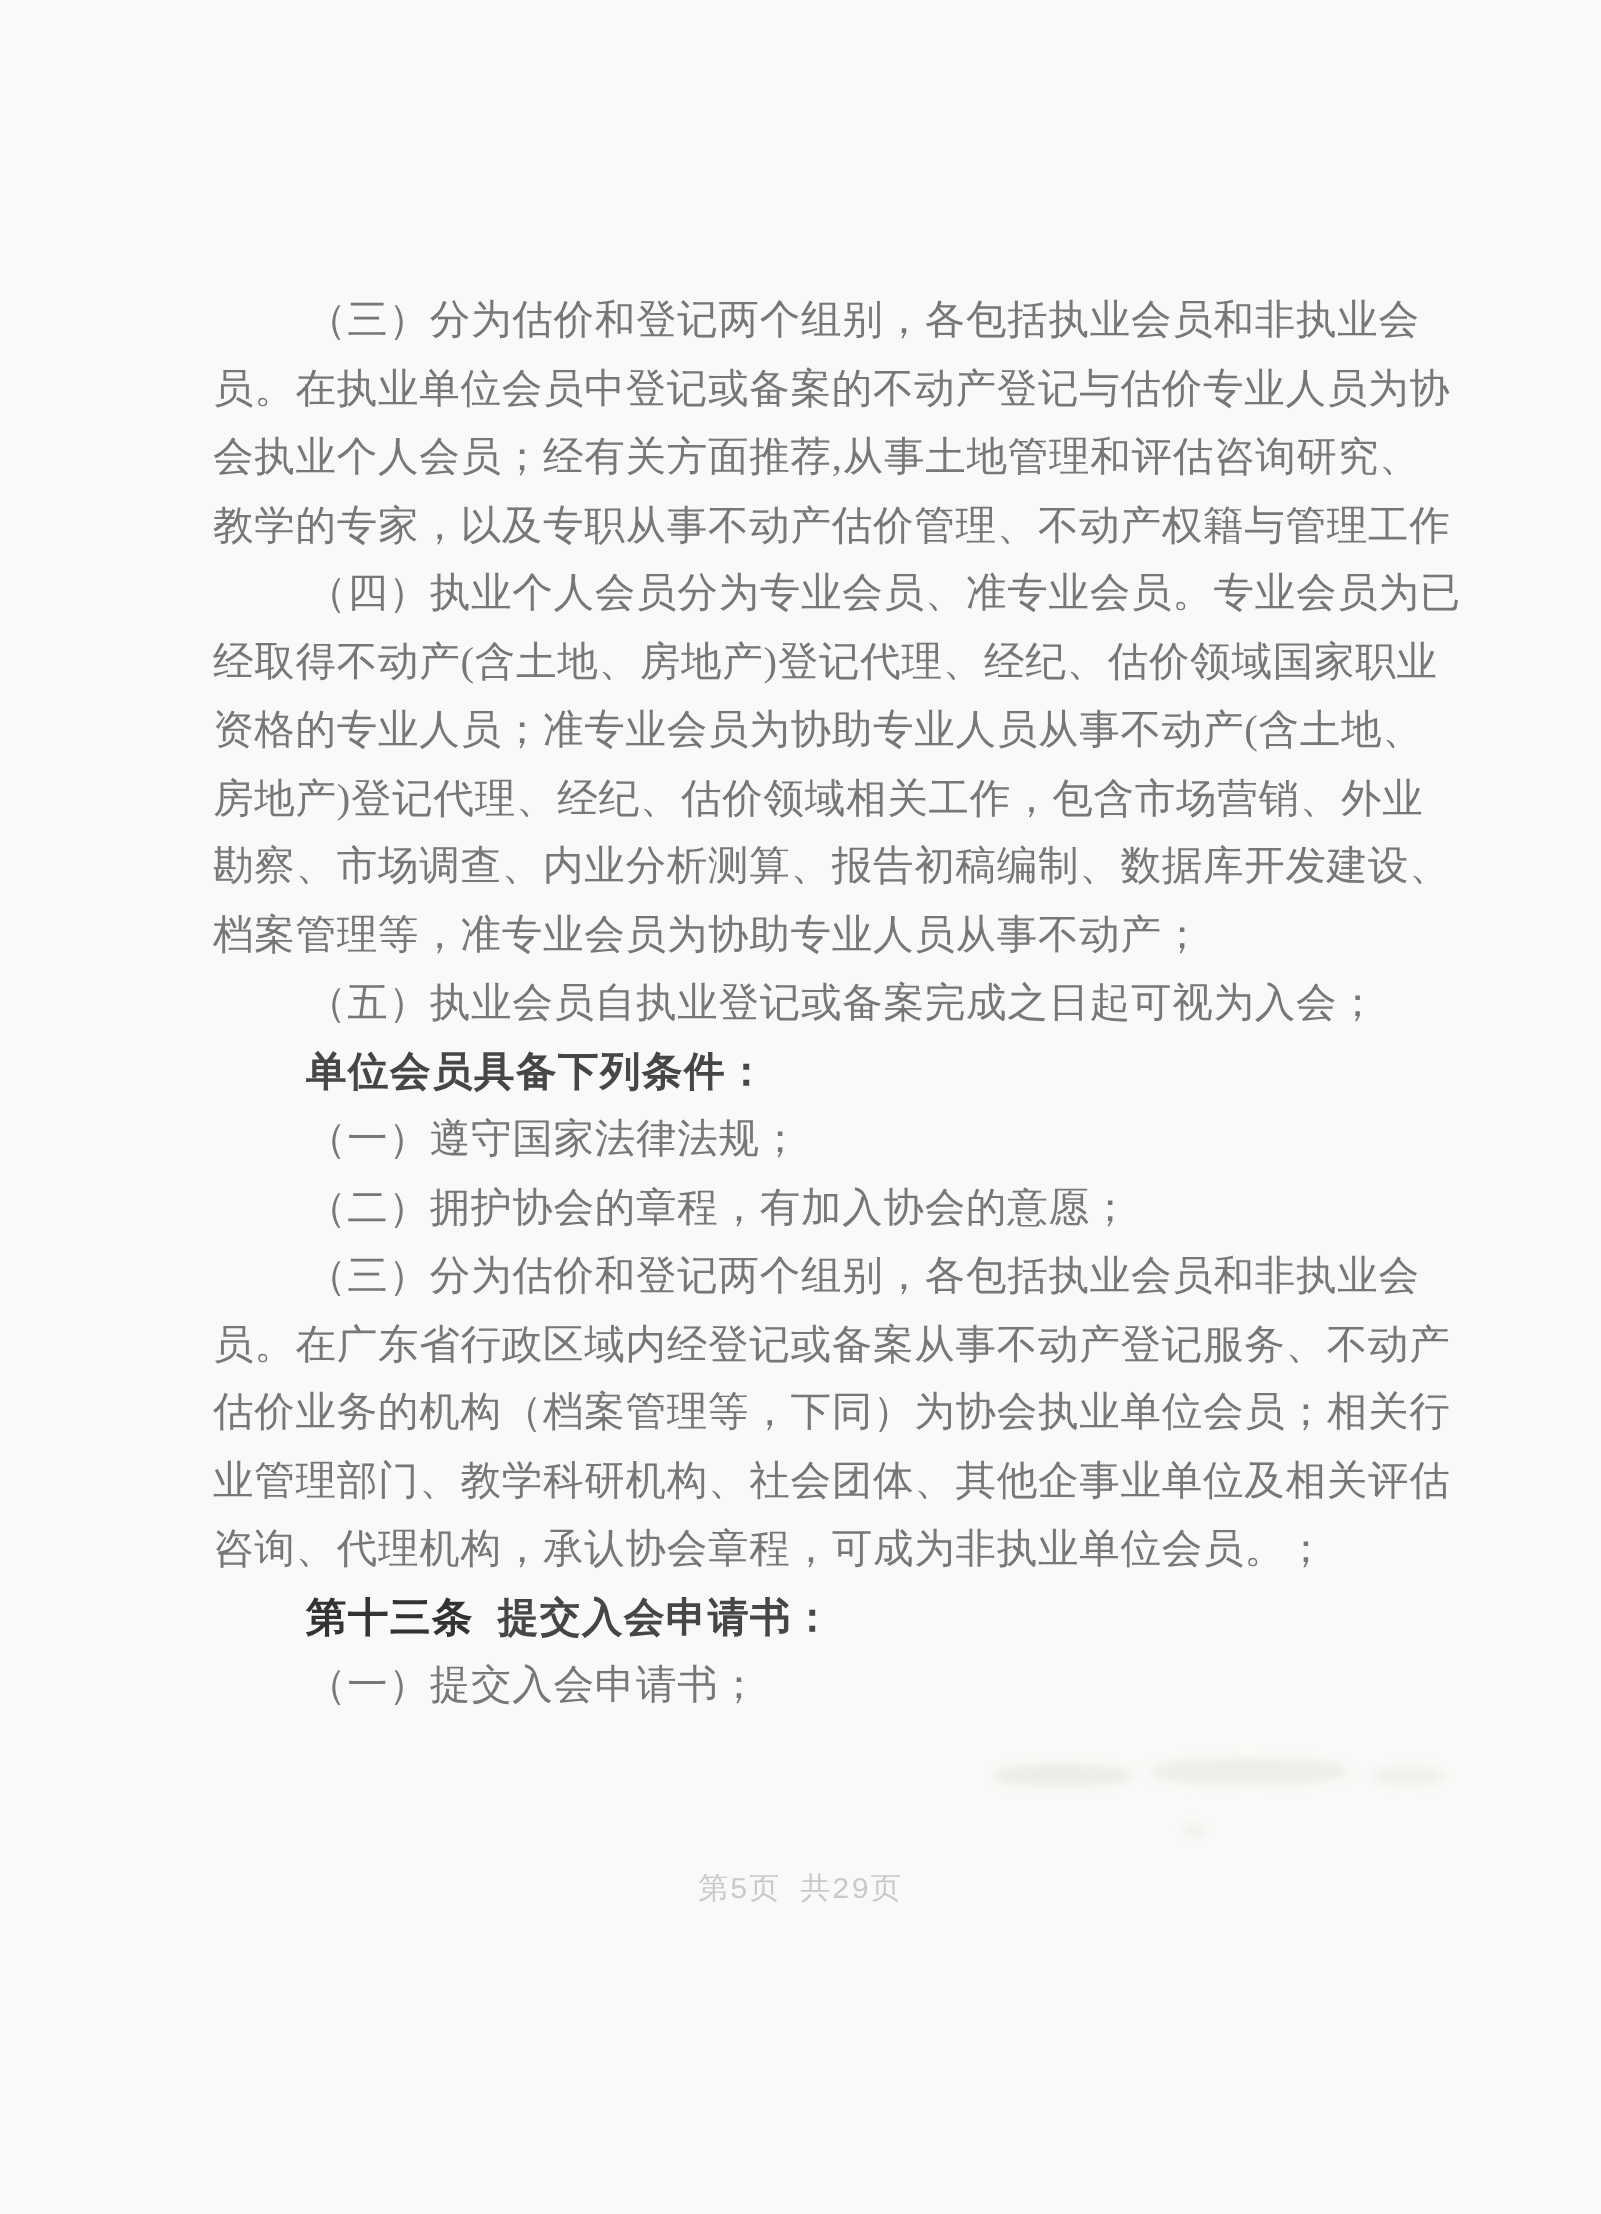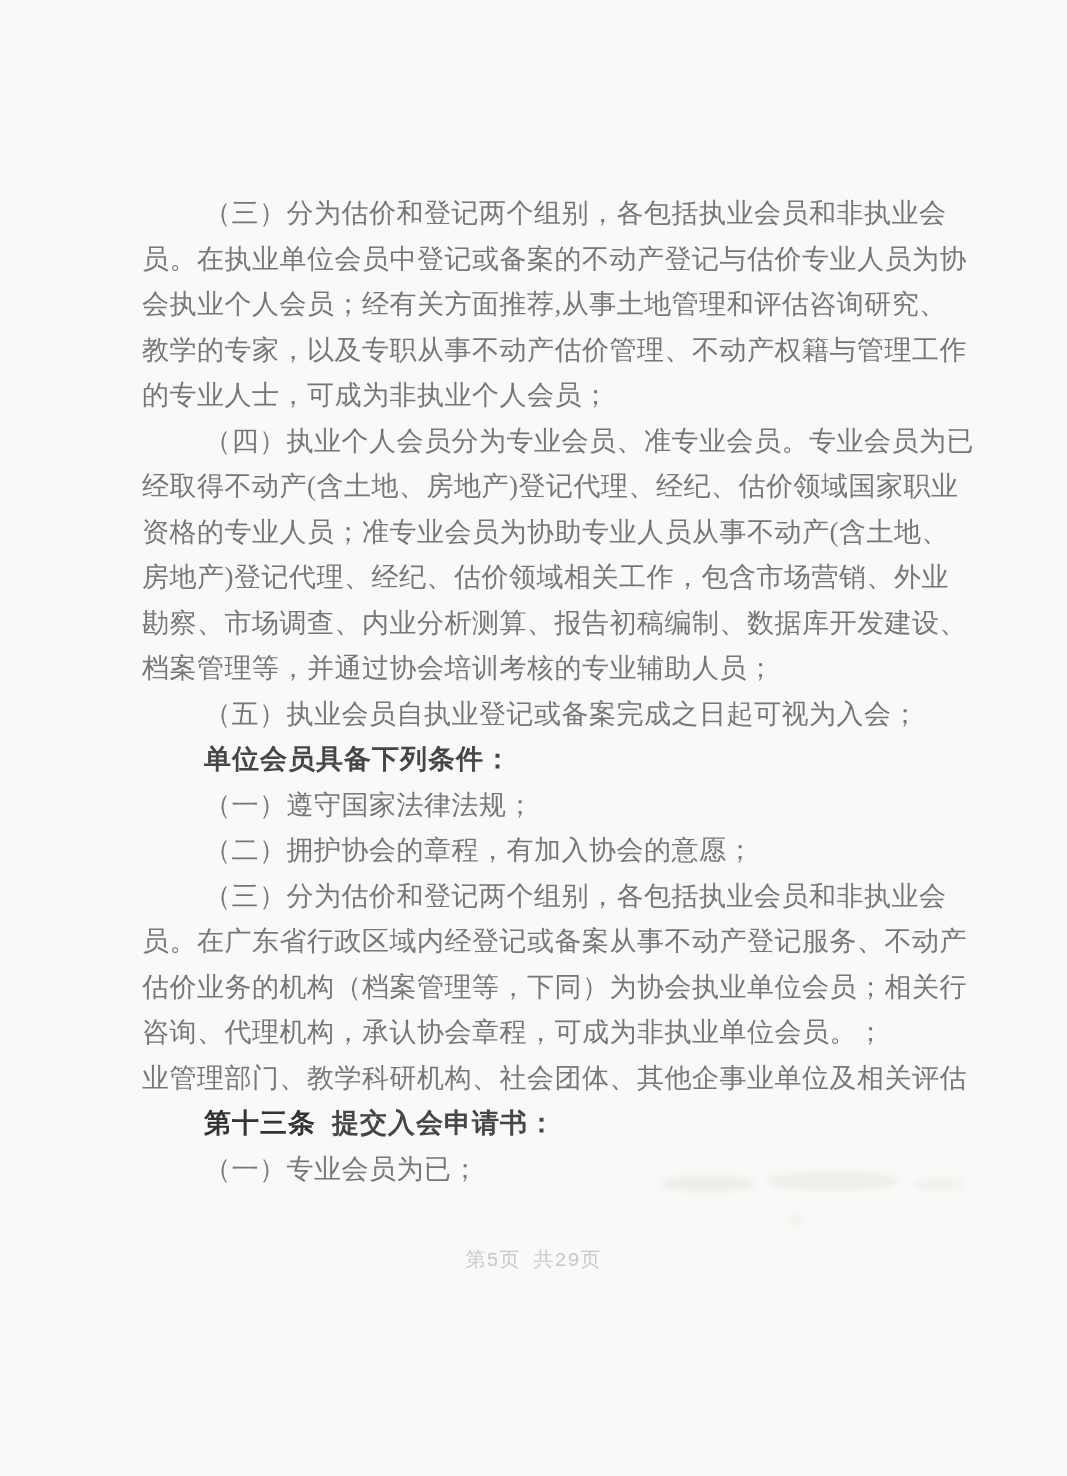--- a/index.html
+++ b/index.html
@@ -82,54 +82,53 @@
 </head>
 <body>
 
 <div class="page">
   <div class="doc-body">
       <div class="paragraph normal">
         <div class="line first">（三）分为估价和登记两个组别，各包括执业会员和非执业会</div>
         <div class="line">员。在执业单位会员中登记或备案的不动产登记与估价专业人员为协</div>
         <div class="line">会执业个人会员；经有关方面推荐,从事土地管理和评估咨询研究、</div>
         <div class="line">教学的专家，以及专职从事不动产估价管理、不动产权籍与管理工作</div>
-        <div class="line">的专业人士，可成为非执业个人会员；</div>
       </div>
       <div class="paragraph normal">
         <div class="line first">（四）执业个人会员分为专业会员、准专业会员。专业会员为已</div>
         <div class="line">经取得不动产(含土地、房地产)登记代理、经纪、估价领域国家职业</div>
         <div class="line">资格的专业人员；准专业会员为协助专业人员从事不动产(含土地、</div>
         <div class="line">房地产)登记代理、经纪、估价领域相关工作，包含市场营销、外业</div>
         <div class="line">勘察、市场调查、内业分析测算、报告初稿编制、数据库开发建设、</div>
-        <div class="line">档案管理等，并通过协会培训考核的专业辅助人员；</div>
+        <div class="line">档案管理等，准专业会员为协助专业人员从事不动产；</div>
       </div>
       <div class="paragraph normal">
         <div class="line first">（五）执业会员自执业登记或备案完成之日起可视为入会；</div>
       </div>
       <div class="paragraph subheading">
         <div class="line first">单位会员具备下列条件：</div>
       </div>
       <div class="paragraph normal">
         <div class="line first">（一）遵守国家法律法规；</div>
       </div>
       <div class="paragraph normal">
         <div class="line first">（二）拥护协会的章程，有加入协会的意愿；</div>
       </div>
       <div class="paragraph normal">
         <div class="line first">（三）分为估价和登记两个组别，各包括执业会员和非执业会</div>
         <div class="line">员。在广东省行政区域内经登记或备案从事不动产登记服务、不动产</div>
         <div class="line">估价业务的机构（档案管理等，下同）为协会执业单位会员；相关行</div>
+        <div class="line">业管理部门、教学科研机构、社会团体、其他企事业单位及相关评估</div>
         <div class="line">咨询、代理机构，承认协会章程，可成为非执业单位会员。；</div>
-        <div class="line">业管理部门、教学科研机构、社会团体、其他企事业单位及相关评估</div>
       </div>
       <div class="paragraph article-heading">
         <div class="line first"><span class="lead">第十三条</span><span>提交入会申请书：</span></div>
       </div>
       <div class="paragraph normal">
-        <div class="line first">（一）专业会员为已；</div>
+        <div class="line first">（一）提交入会申请书；</div>
       </div>
     </div>
 
   <div class="smudge s1"></div>
   <div class="smudge s2"></div>
   <div class="smudge s3"></div>
   <div class="smudge s4"></div>
 
   <div class="page-footer">第5页 共29页</div>
 </div>

